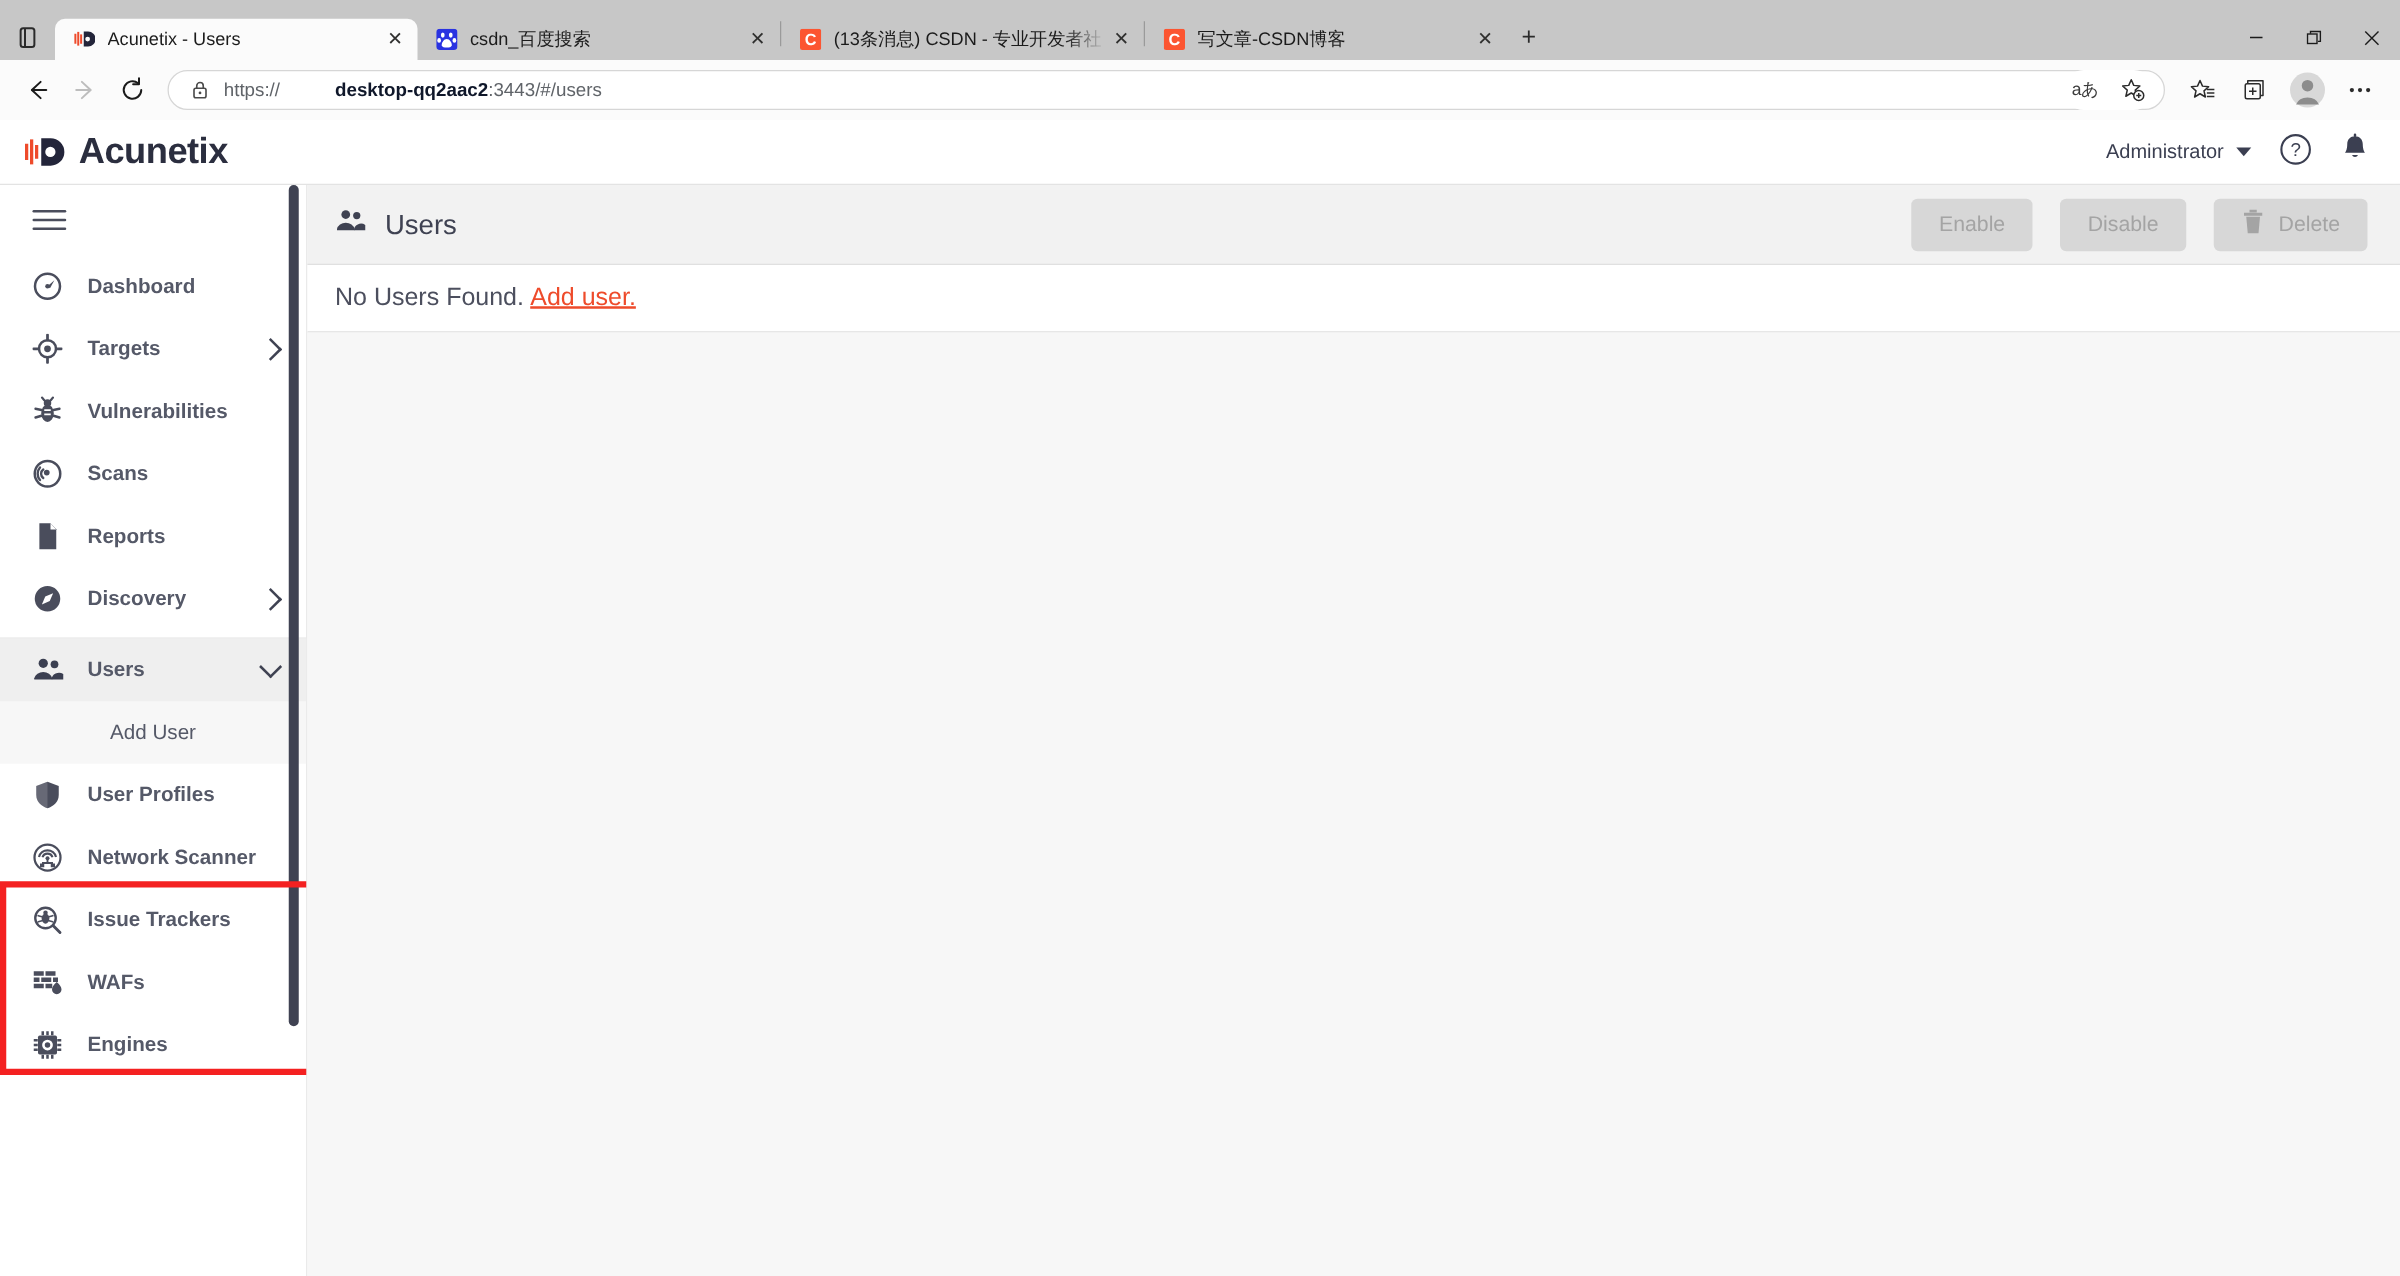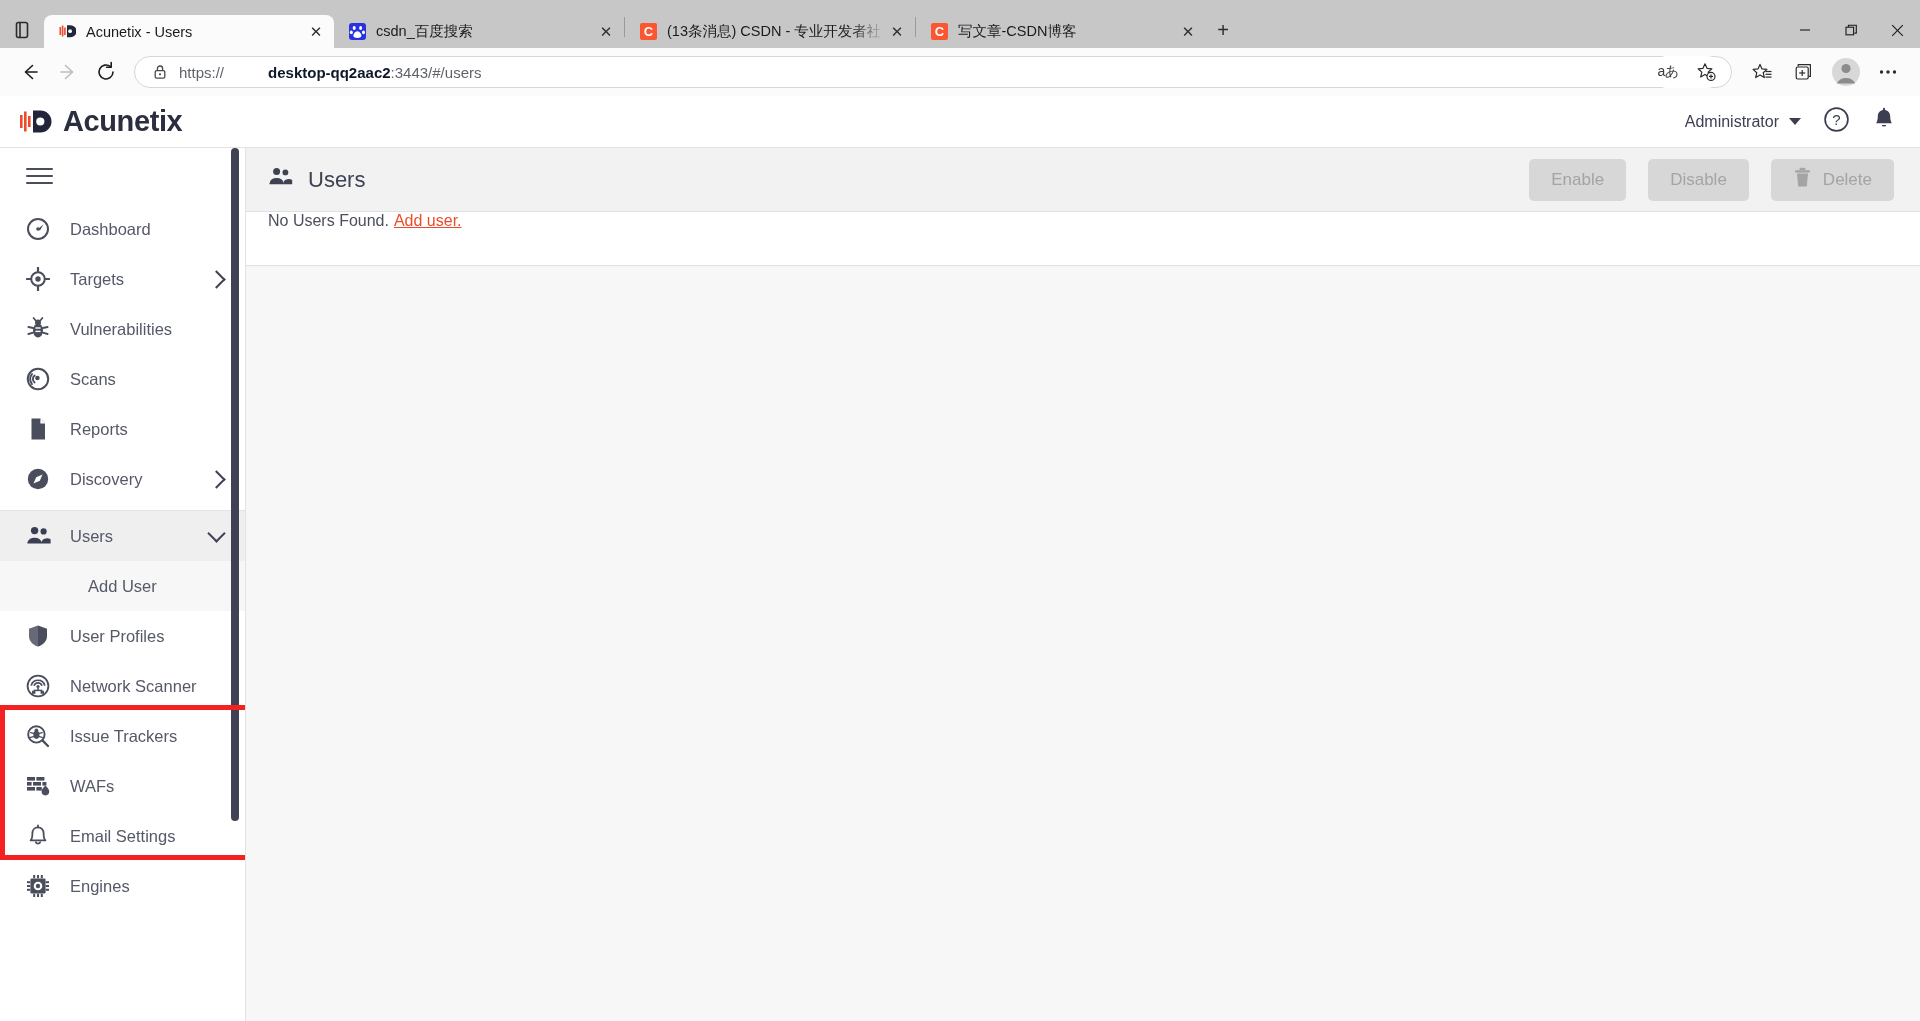--- a/index.html
+++ b/index.html
@@ -229,20 +229,21 @@
   }
   .nav-item {
     height: 50px;
     display: flex;
     align-items: center;
     padding-left: 26px;
     padding-right: 18px;
     color: #555968;
     font-size: 16.5px;
     position: relative;
+    font-weight: bold;
   }
   .nav-icon {
     width: 30px;
     flex: 0 0 30px;
     display: flex;
     align-items: center;
     justify-content: flex-start;
     margin-right: 14px;
   }
   .nav-label { flex: 1 1 auto; white-space: nowrap; }
@@ -334,22 +335,23 @@
     font-family: "Liberation Sans", sans-serif;
     display: flex; align-items: center; justify-content: center;
     gap: 11px;
   }
   .empty-bar {
     height: 54px;
     flex: 0 0 54px;
     background: #ffffff;
     border-bottom: 1px solid #e0e0e0;
     display: flex;
+    align-items: center;
     padding-left: 22px;
-    font-size: 16px;
+    font-size: 20px;
     color: #4c4f5e;
   }
   .link-orange { color: #ee4b2b; margin-left: 5px; }
   .content-rest { flex: 1 1 auto; background: #f7f7f7; }
 </style>
 </head>
 <body>
 
 <div class="browser-titlebar">
   <div class="tab-strip-left-btn">
@@ -718,30 +720,20 @@
                 <rect x="16.4" y="8" width="4" height="3.6"></rect>
                 <rect x="1" y="13" width="8" height="3.6"></rect>
                 <rect x="10.4" y="13" width="5.4" height="3.6"></rect>
               </g>
               <path d="M19.4 11.6 C22 14 23.2 15.6 23.2 17.6 A3.8 3.8 0 0 1 15.6 17.6 C15.6 15.6 16.8 14 19.4 11.6 Z" fill="#4a4d5c"></path>
             </svg>
           </span>
           <span class="nav-label">WAFs</span>
         </div>
 
-        <div class="nav-item">
-          <span class="nav-icon">
-            <svg width="24" height="24" viewBox="0 0 24 24">
-              <path d="M12 3.4 C8.6 3.4 6.4 5.9 6.4 9.3 C6.4 14.8 4.6 16.4 4.6 16.4 H19.4 C19.4 16.4 17.6 14.8 17.6 9.3 C17.6 5.9 15.4 3.4 12 3.4 Z" fill="none" stroke="#4a4d5c" stroke-width="1.8" stroke-linejoin="round"></path>
-              <line x1="12" y1="1.4" x2="12" y2="3.4" stroke="#4a4d5c" stroke-width="1.8" stroke-linecap="round"></line>
-              <path d="M9.8 18.2 A2.4 2.4 0 0 0 14.2 18.2" fill="none" stroke="#4a4d5c" stroke-width="1.8" stroke-linecap="round"></path>
-            </svg>
-          </span>
-          <span class="nav-label">Email Settings</span>
-        </div>
 
         <div class="nav-item">
           <span class="nav-icon">
             <svg width="24" height="24" viewBox="0 0 24 24">
               <rect x="4.4" y="4.4" width="15.2" height="15.2" rx="1.4" fill="#4a4d5c"></rect>
               <circle cx="12" cy="12" r="4.3" fill="#ffffff"></circle>
               <circle cx="12" cy="12" r="2.2" fill="#4a4d5c"></circle>
               <g fill="#4a4d5c">
                 <rect x="7.2" y="1" width="2" height="3.2"></rect>
                 <rect x="11" y="1" width="2" height="3.2"></rect>

